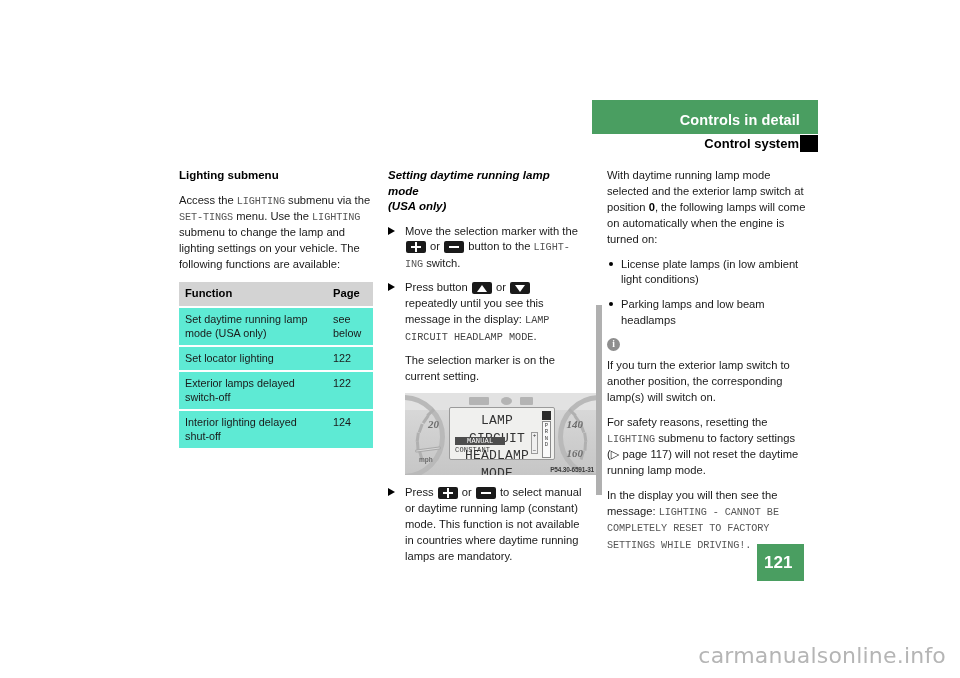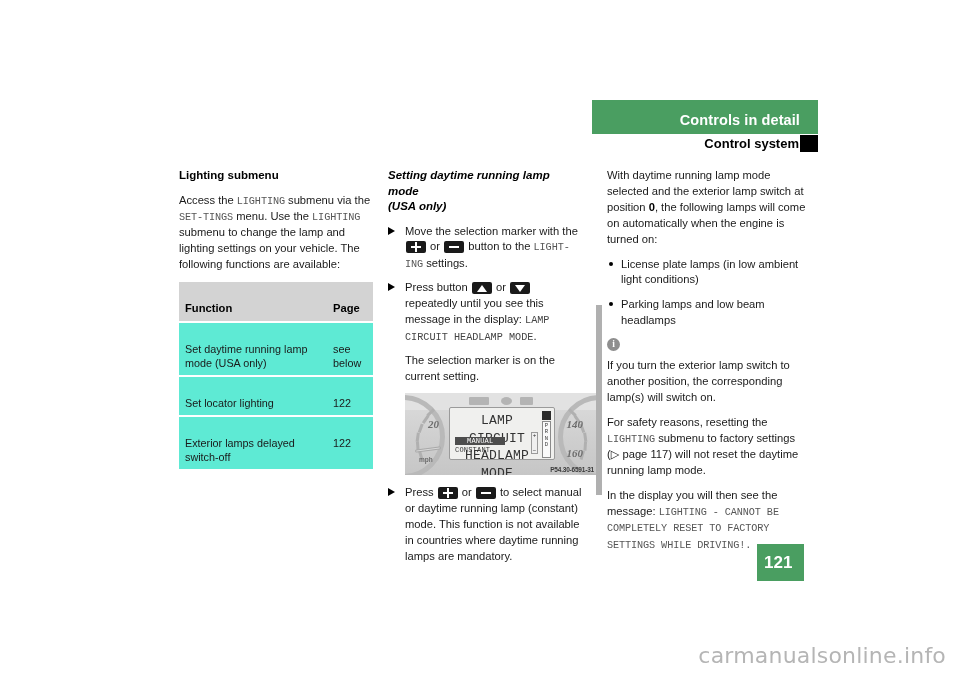--- a/index.html
+++ b/index.html
@@ -89,21 +89,21 @@
   
   table.fn {
     border-collapse: collapse;
     width: 194px;
     margin-top: 4px;
   }
   table.fn th, table.fn td {
     text-align: left;
     vertical-align: top;
     font-size: 10.8px;
-    padding: 19px 6px 5px 6px;
+    padding: 4px 6px 5px 6px;
     line-height: 1.3;
     border-bottom: 2px solid #ffffff;
   }
   table.fn th {
     background: #d3d3d3;
     font-weight: bold;
     color: #000;
     font-size: 11.2px;
   }
   table.fn td {
@@ -402,29 +402,33 @@
           <td class="pg">see below</td>
         </tr>
         <tr>
           <td>Set locator lighting</td>
           <td class="pg">122</td>
         </tr>
         <tr>
           <td>Exterior lamps delayed switch-off</td>
           <td class="pg">122</td>
         </tr>
+        <tr>
+          <td>Interior lighting delayed shut-off</td>
+          <td class="pg">124</td>
+        </tr>
       </tbody>
     </table>
   </div>
 
   <div class="col col-2">
     <h2 class="ital"><span>Setting daytime running lamp mode</span><br><span>(USA only)</span></h2>
 
     <div class="step">
-      <span class="tri"></span><span>Move the selection marker with the </span><span class="key"><i class="plus-h"></i><i class="plus-v"></i></span><span> or </span><span class="key"><i class="minus-h"></i></span><span> button to the </span><span class="mono">LIGHT-ING</span><span> settings.</span>
+      <span class="tri"></span><span>Move the selection marker with the </span><span class="key"><i class="plus-h"></i><i class="plus-v"></i></span><span> or </span><span class="key"><i class="minus-h"></i></span><span> button to the </span><span class="mono">LIGHT-ING</span><span> switch.</span>
     </div>
 
     <div class="step">
       <span class="tri"></span><span>Press button </span><span class="key"><i class="arr-up"></i></span><span> or </span><span class="key"><i class="arr-dn"></i></span><span> repeatedly until you see this message in the display: </span><span class="mono-dk">LAMP CIRCUIT HEADLAMP MODE</span><span>.</span>
     </div>
 
     <div class="step-cont">The selection marker is on the current setting.</div>
 
     <div class="figure">
       <div class="fig-topbar"></div>

